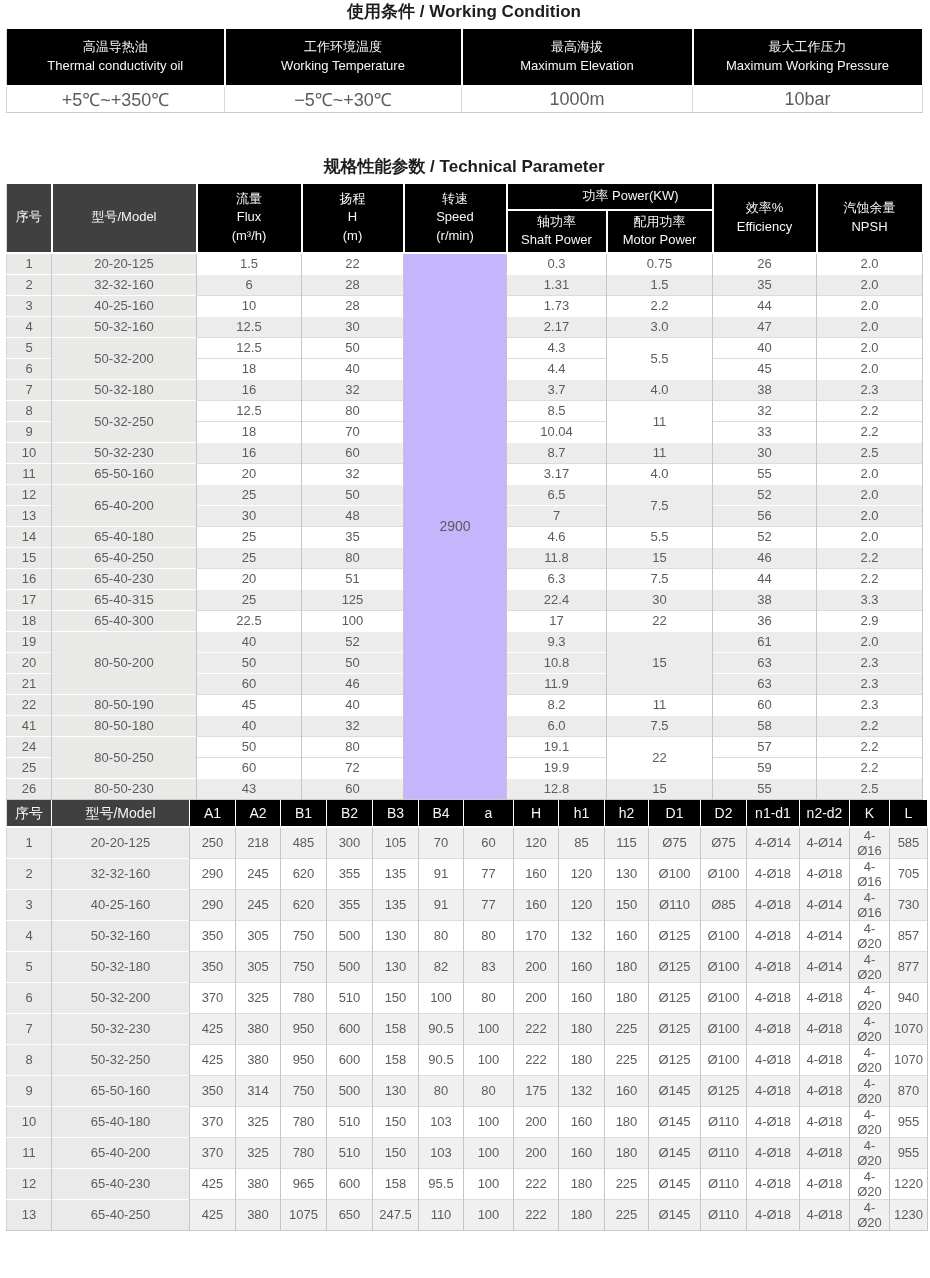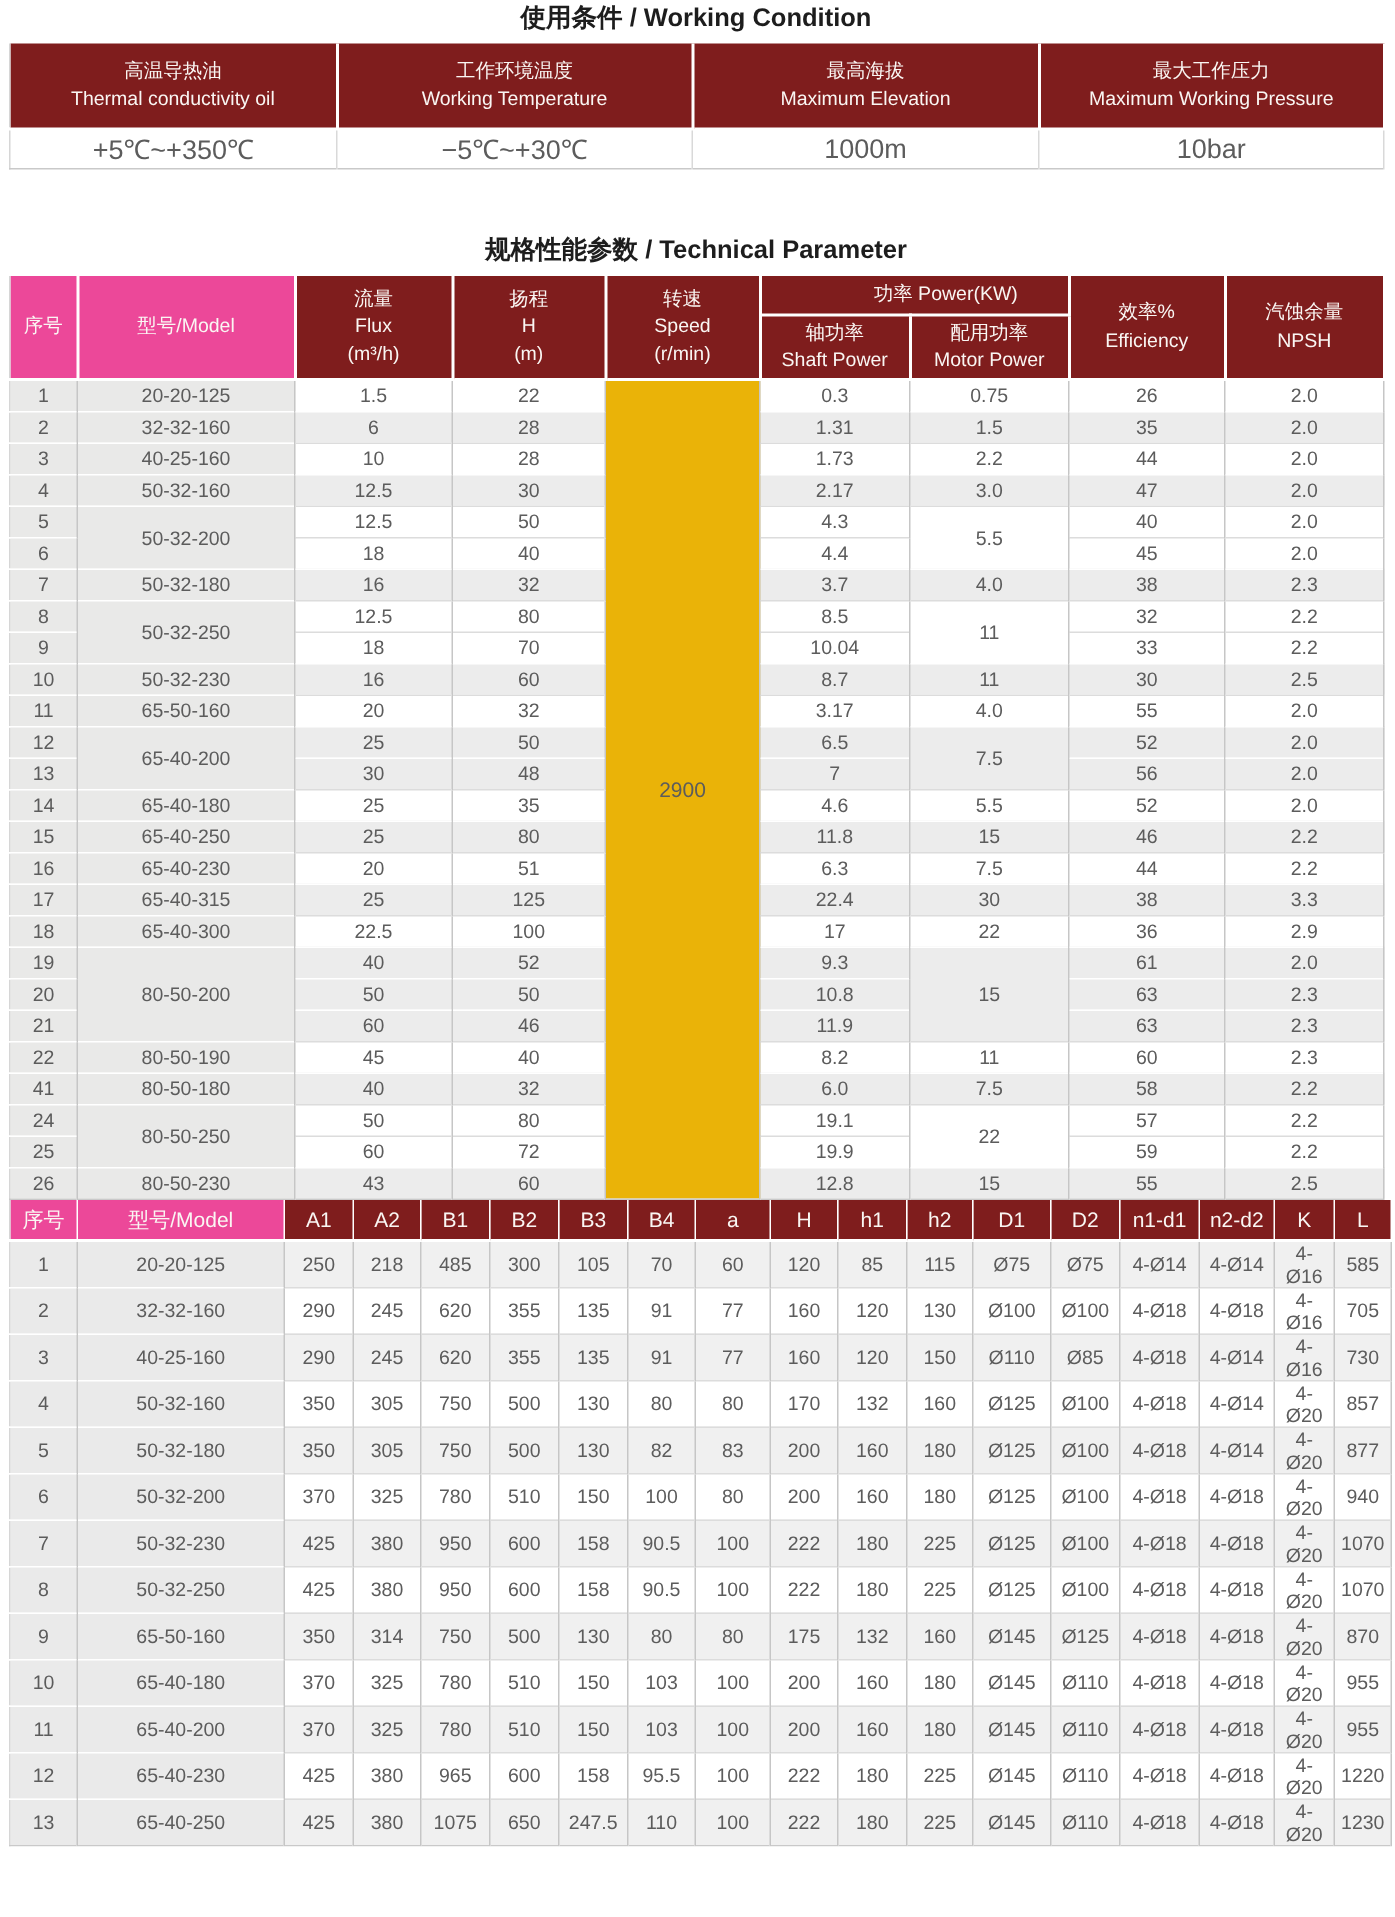--- a/index.html
+++ b/index.html
@@ -24,32 +24,32 @@
 
   table {
     border-collapse: collapse;
     width: 916px;
     table-layout: fixed;
     border-left: 1px solid #d6d6d6;
     border-right: 1px solid #e2e2e2;
     border-bottom: 1px solid #c9c9c9;
   }
   th {
-    background: #7f1d1d;
+    background: #000000;
     color: #faf6f3;
     font-weight: normal;
     text-align: center;
     vertical-align: middle;
     white-space: pre-line;
     border-right: 2px solid #fff;
     border-bottom: 2px solid #fff;
     padding: 2px;
     line-height: 1.45;
   }
-  th.gray { background: #ec4899; }
+  th.gray { background: #404040; }
   td {
     text-align: center;
     vertical-align: middle;
     border-right: 1px solid #c6c6c6;
     border-top: 1px solid #dcdcdc;
     padding: 0 2px;
     background: #fff;
     color: #5c5c5c;
   }
 
@@ -57,21 +57,21 @@
   .wc-table th { height: 57px; font-size: 13px; }
   .wc-table td { height: 26px; font-size: 18px; border-right: 1px solid #d9d9d9; }
 
   
   .tech-table th { font-size: 13px; }
   .tech-table thead tr:first-child th.power-group { height: 26px; padding-left: 44px; }
   .tech-table thead tr:last-child th { height: 42px; }
   .tech-table td { height: 21px; font-size: 13px; }
   .tech-table td.col-no,
   .tech-table td.col-model { background: #e9e9e8; border-top: 1px solid #fff; }
-  .tech-table td.col-speed { background: #eab308; font-size: 14px; border-top: 1px solid #fff; }
+  .tech-table td.col-speed { background: #c4b5fd; font-size: 14px; border-top: 1px solid #fff; }
   .tech-table tr.shade td.num { background: #ececec; border-top: 1px solid #fff; }
 
   
   .inst-table th { height: 27px; font-size: 14px; border-right-width: 1px; }
   .inst-table td { height: 22px; font-size: 13px; }
   .inst-table td.col-no,
   .inst-table td.col-model { background: #eaeaea; border-top: 1px solid #fff; }
   .inst-table tr.shade td.num { background: #f0f0f0; }
 </style>
 </head>

